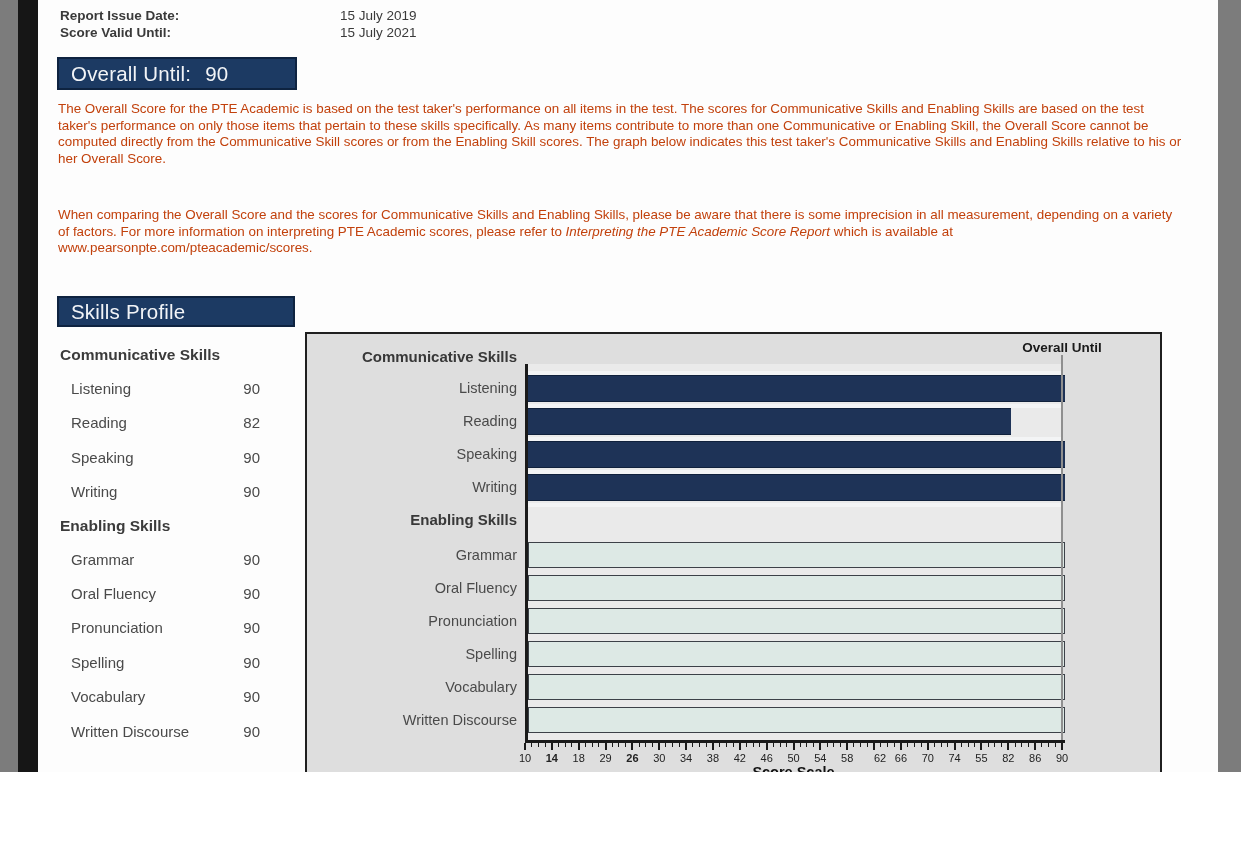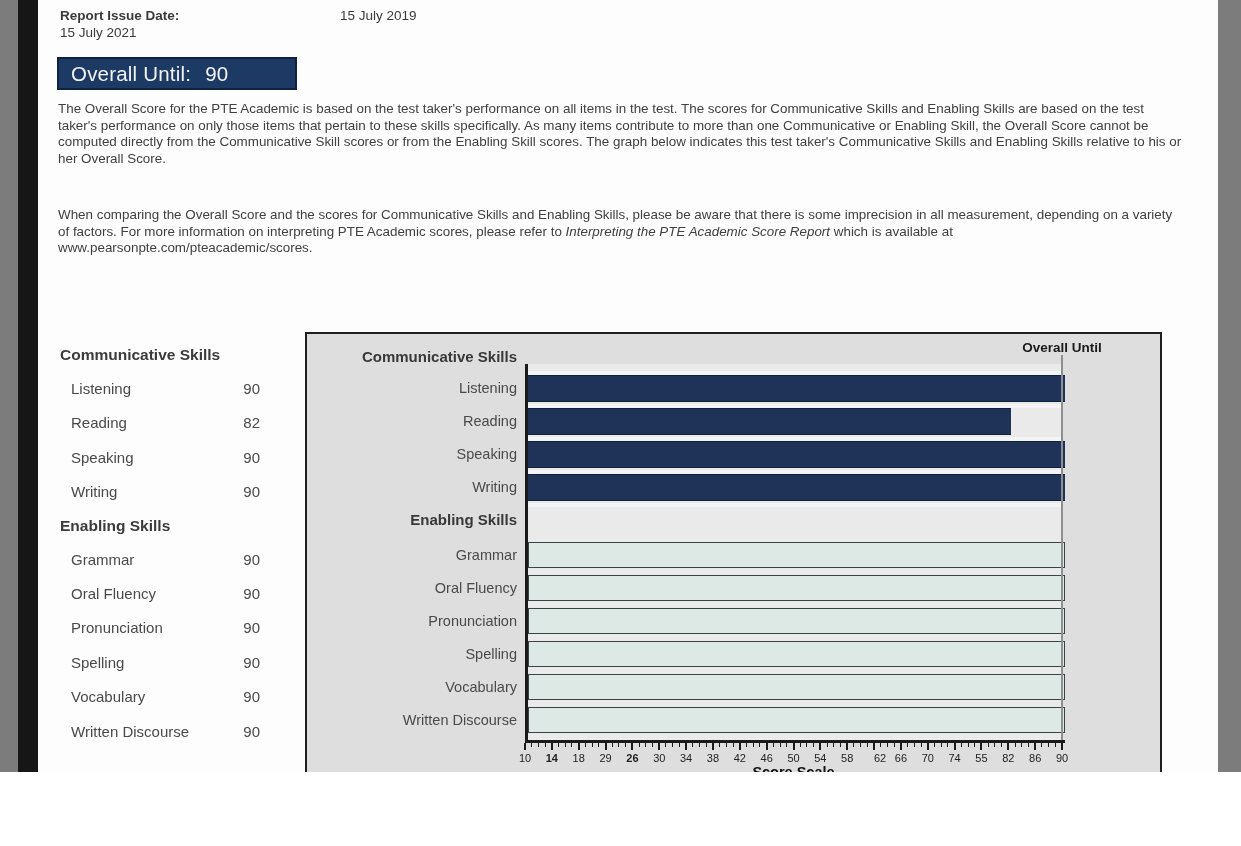--- a/index.html
+++ b/index.html
@@ -23,21 +23,21 @@
   .banner {
     position:absolute; background:#1c3a63; border:2px solid #0e2340;
     color:#f2f4f7; font-size:20.5px; display:flex; align-items:center; padding-left:12px;
     letter-spacing:0.2px;
   }
   .banner-overall { left:57px; top:57px; width:240px; height:33px; }
   .banner-skills  { left:57px; top:296px; width:238px; height:31px; }
   .banner .gap { width:14px; display:inline-block; }
 
   
-  .para { position:absolute; left:58px; width:1125px; font-size:13.4px; color:#404040; line-height:16.6px; }
+  .para { position:absolute; left:58px; width:1125px; font-size:13.4px; color:#c2410c; line-height:16.6px; }
   .para1 { top:101px; }
   .para2 { top:207px; }
   .para .ital { font-style:italic; }
 
   
   .skills-list { position:absolute; left:60px; top:340px; width:212px; color:#4a4a4a; }
   .sl-group { font-weight:bold; color:#3b3b3b; font-size:15.5px; height:33px; line-height:30px; }
   .sl-row { display:flex; justify-content:space-between; font-size:15px; height:34.4px; line-height:32px; padding-left:11px; padding-right:12px; }
   .sl-score { }
 
@@ -74,36 +74,40 @@
   <div class="edge-strip edge-gray-left"></div>
   <div class="edge-strip edge-black-left"></div>
   <div class="edge-strip edge-gray-right"></div>
 
   <div class="date-block">
     <div class="date-row">
       <span class="date-label">Report Issue Date:</span>
       <span class="date-value">15 July 2019</span>
     </div>
     <div class="date-row">
+      <span class="date-label">Score Valid Until:</span>
       <span class="date-value">15 July 2021</span>
     </div>
   </div>
 
   <div class="banner banner-overall">
     <span>Overall Until:</span>
     <span class="gap"></span>
     <span>90</span>
   </div>
 
   <div class="para para1">The Overall Score for the PTE Academic is based on the test taker's performance on all items in the test.  The scores for Communicative Skills and Enabling Skills are based on the test taker's performance on only those items that pertain to these skills specifically.  As many items contribute to more than one Communicative or Enabling Skill, the Overall Score cannot be computed directly from the Communicative Skill scores or from the Enabling Skill scores.  The graph below indicates this test taker's Communicative Skills and Enabling Skills relative to his or her Overall Score.</div>
 
   <div class="para para2">
     <span>When comparing the Overall Score and the scores for Communicative Skills and Enabling Skills, please be aware that there is some imprecision in all measurement, depending on a variety of factors.  For more information on interpreting PTE Academic scores, please refer to </span><span class="ital">Interpreting the PTE Academic Score Report</span><span> which is available at www.pearsonpte.com/pteacademic/scores.</span>
   </div>
 
+  <div class="banner banner-skills">
+    <span>Skills Profile</span>
+  </div>
 
   <div class="skills-list">
       <div class="sl-group">Communicative Skills</div>
       <div class="sl-row">
         <span class="sl-name">Listening</span>
         <span class="sl-score">90</span>
       </div>
       <div class="sl-row">
         <span class="sl-name">Reading</span>
         <span class="sl-score">82</span>

